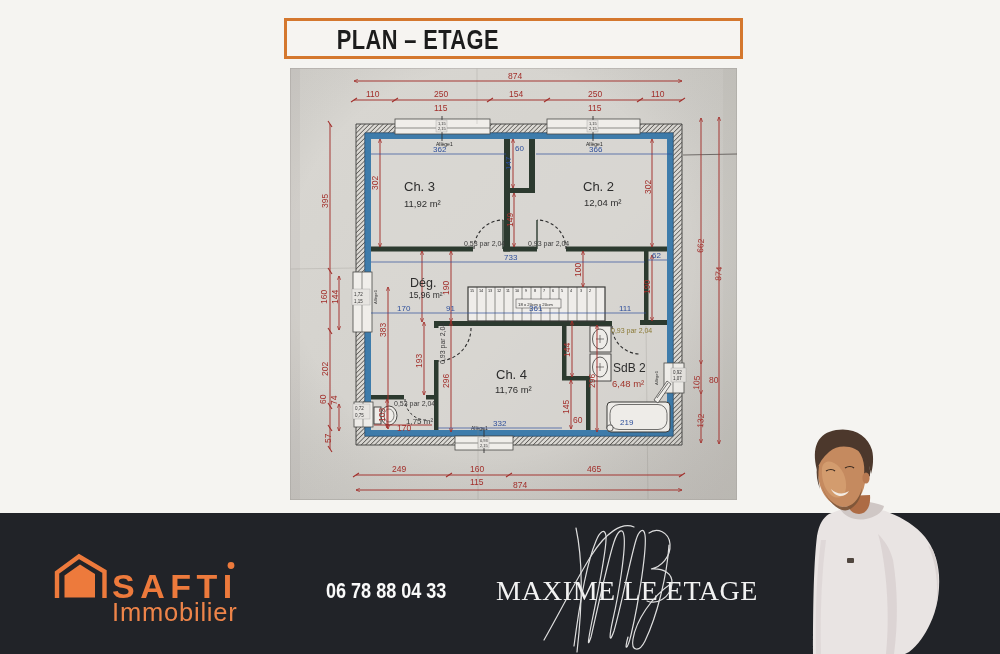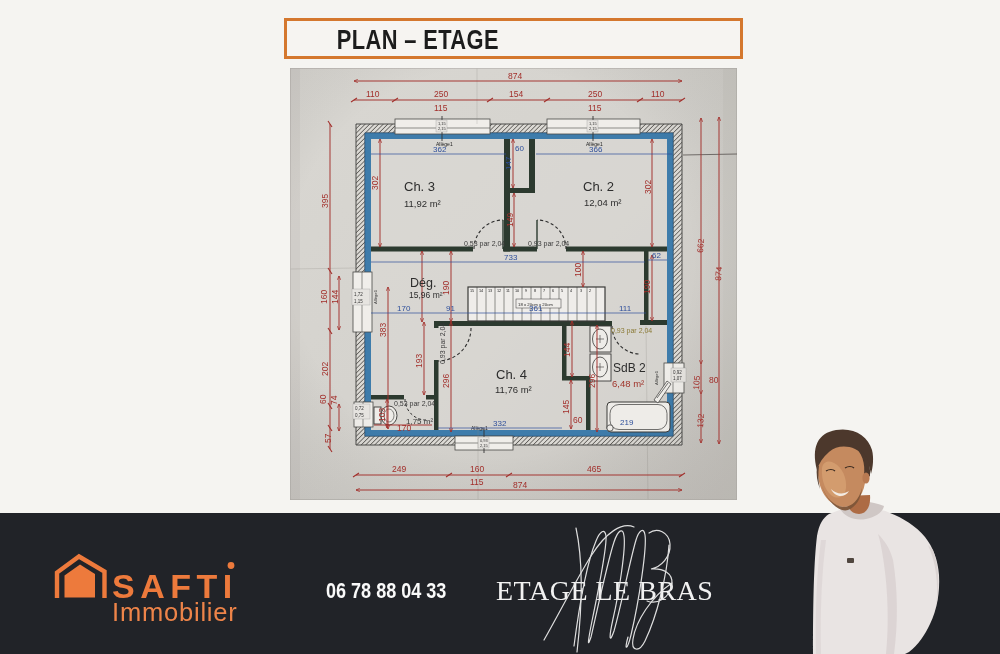--- a/index.html
+++ b/index.html
@@ -369,21 +369,21 @@
   <path d="M 24.5 27.5 L 40 16.5 L 55 26 L 55 49.5 L 24.5 49.5 Z" fill="#ed7a3c"></path>
 
   <text x="72" y="49.5" font-size="34" font-weight="bold" fill="#ed7a3c" letter-spacing="5.5">SAFTI</text>
   <circle cx="191" cy="17.5" r="3.4" fill="#ed7a3c"></circle>
 
   <text x="72" y="72.5" font-size="25.5" fill="#ee8449" letter-spacing="0.8">Immobilier</text>
 </svg>
 
 <div class="abs" style="left:326px;top:578px;color:#fafafa;font-size:22px;font-weight:600;white-space:nowrap;transform:scaleX(0.82);transform-origin:0 0;">06 78 88 04 33</div>
 
-<div class="abs" style="left:496px;top:575px;color:#f2f2f2;font-family:'Liberation Serif',serif;font-size:28px;letter-spacing:0.5px;white-space:nowrap;">ETAGE LE BRAS</div>
+<div class="abs" style="left:496px;top:575px;color:#f2f2f2;font-family:'Liberation Serif',serif;font-size:28px;letter-spacing:0.5px;white-space:nowrap;">MAXIME LE ETAGE</div>
 
 <svg class="abs" style="left:516px;top:520px;" width="200" height="134" viewBox="500 520 200 134" xmlns="http://www.w3.org/2000/svg">
   <g fill="none" stroke="#e8e8e8" stroke-width="1.2" stroke-linecap="round" opacity="0.95">
     <path d="M 558 646 C 564 600 572 560 580 541 C 584 531 589 528 590 536 C 591 548 582 592 576 621 C 572 641 571 649 575 637 C 581 611 592 560 598 542 C 602 530 607 527 608 536 C 610 548 603 593 597 619 C 593 637 593 645 598 631 C 605 607 614 560 620 540 C 623 530 628 527 629 535 C 631 548 623 601 615 635 C 611 651 608 651 612 637"></path>
     <path d="M 528 640 C 544 612 560 580 575 556 C 590 532 606 522 618 527"></path>
     <path d="M 633 533 C 641 527 653 532 654 544 C 655 557 645 567 635 569 C 647 568 657 573 656 584 C 654 598 641 605 631 601"></path>
     <path d="M 653 545 C 651 576 641 616 629 641 C 623 653 615 651 617 639 C 620 621 635 597 656 583"></path>
     <path d="M 560 528 C 566 556 567 600 561 652"></path>
   </g>
 </svg>

